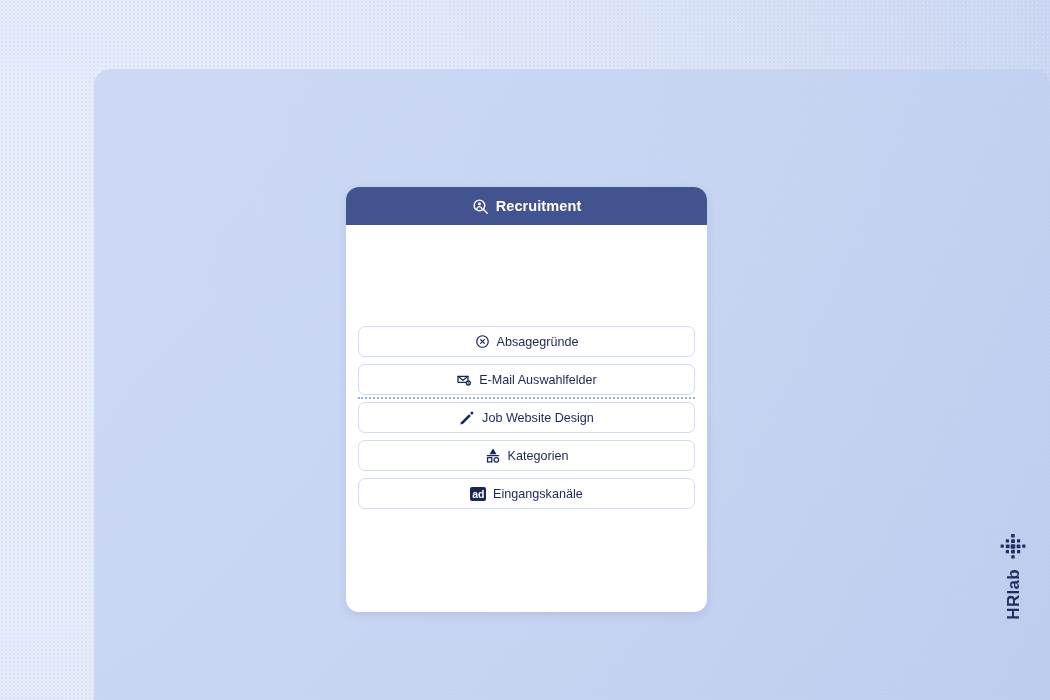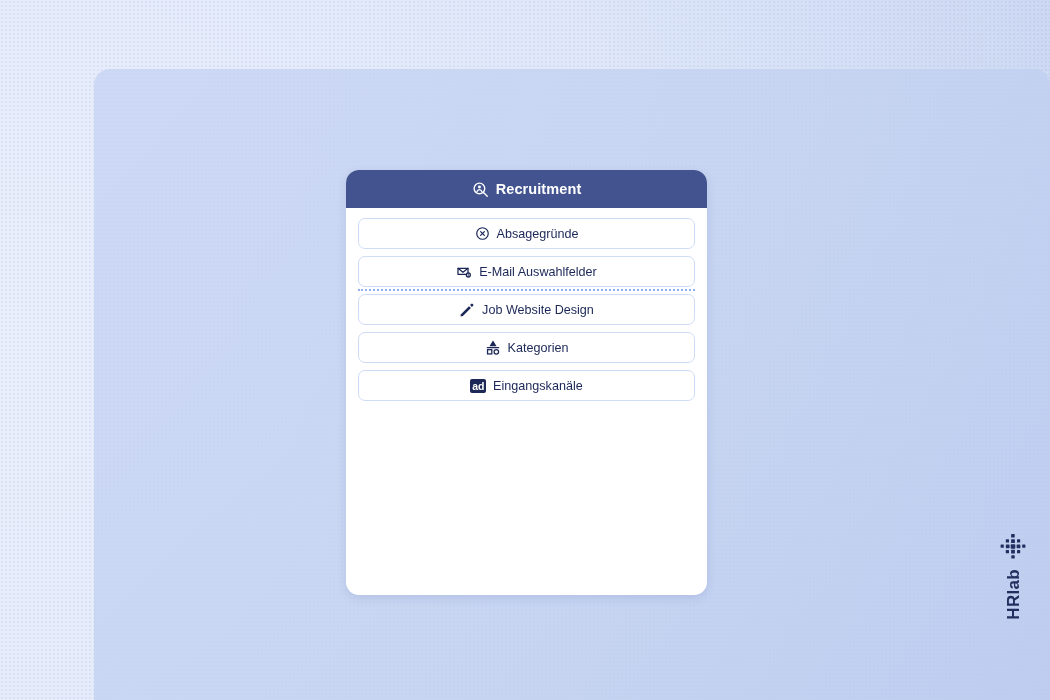--- a/index.html
+++ b/index.html
@@ -50,21 +50,21 @@
     width: 956px;
     height: 631px;
     border-radius: 16px 16px 0 0;
     background: linear-gradient(135deg, rgba(200,213,243,0.85) 0%, rgba(194,209,241,0.80) 50%, rgba(186,202,238,0.78) 100%);
   }
 
   
   #card {
     position: absolute;
     left: 346px;
-    top: 170px;
+    top: 187px;
     width: 361px;
     height: 425px;
     background: #ffffff;
     border-radius: 13px;
     box-shadow: 0 3px 10px rgba(60,80,150,0.14);
     overflow: hidden;
     display: flex;
     flex-direction: column;
   }
 
@@ -87,20 +87,21 @@
     line-height: 0;
   }
 
   #card-body {
     flex: 1 1 auto;
     padding: 10px 12px 12px 12px;
     display: flex;
     flex-direction: column;
     gap: 7px;
     box-sizing: border-box;
+    justify-content: center;
   }
 
   .menu-item {
     position: relative;
     height: 31px;
     flex: 0 0 31px;
     border: 1px solid #cfdcf6;
     border-radius: 7px;
     background: #ffffff;
     display: flex;

